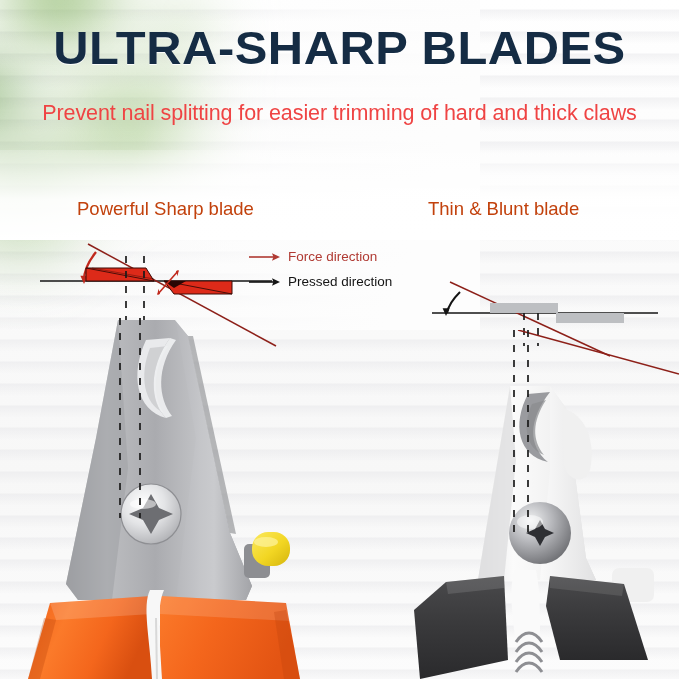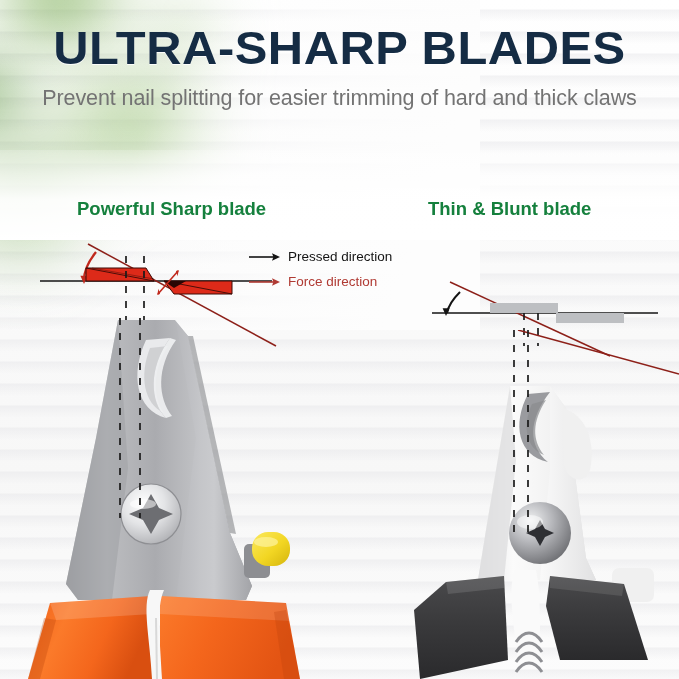--- a/index.html
+++ b/index.html
@@ -38,27 +38,27 @@
   .header{position:absolute;left:0;top:0;width:679px;text-align:center;}
   .title{
     margin:0;padding-top:24px;
     font-family:"Liberation Sans", sans-serif;
     font-size:47px;line-height:1;font-weight:700;letter-spacing:.5px;
     color:#152c44;
     transform:scaleX(1.04);
     text-shadow:0 1px 0 rgba(255,255,255,.85);
   }
   .subtitle{
-    margin:0;padding-top:16px;
-    font-size:21.5px;line-height:1.1;font-weight:400;color:#737373;
+    margin:15px;padding-top:16px;
+    font-size:21.5px;line-height:1.1;font-weight:400;color:#ef4444;
     letter-spacing:-.1px;
   }
 
   
-  .col-label{position:absolute;font-size:18.5px;color:#15803d;font-weight:700;white-space:nowrap;}
+  .col-label{position:absolute;font-size:18.5px;color:#c2410c;font-weight:400;white-space:nowrap;}
   #label-left{left:77px;top:198px;}
   #label-right{left:428px;top:198px;}
 
   
   .diagram{position:absolute;}
   #diagram-left{left:26px;top:228px;width:330px;height:125px;}
   #diagram-right{left:410px;top:268px;width:265px;height:90px;}
 
   
   .legend{position:absolute;left:248px;top:244px;width:180px;}
@@ -119,31 +119,31 @@
       <path d="M 134 66 L 131.2 67 L 132.5 60.8" fill="#c0281c" stroke="none"></path>
     </g>
 
     <line x1="100" y1="28" x2="100" y2="95" stroke="#1a1a1a" stroke-width="1.7" stroke-dasharray="7 8"></line>
     <line x1="118" y1="28" x2="118" y2="95" stroke="#1a1a1a" stroke-width="1.7" stroke-dasharray="7 8"></line>
   </svg>
 
   <div class="legend">
     <div class="legend-row">
       <svg class="legend-arrow" viewBox="0 0 34 14">
+        <line x1="1" y1="7" x2="26" y2="7" stroke="#b03a33" stroke-width="1.6"></line>
+        <path d="M 32 7 L 24 3.2 L 25.4 7 L 24 10.8 Z" fill="#b03a33"></path>
+      </svg>
+      <span class="legend-text force">Force direction</span>
+    </div>
+    <div class="legend-row">
+      <svg class="legend-arrow" viewBox="0 0 34 14">
         <line x1="1" y1="7" x2="26" y2="7" stroke="#141414" stroke-width="1.6"></line>
         <path d="M 32 7 L 24 3.2 L 25.4 7 L 24 10.8 Z" fill="#141414"></path>
       </svg>
       <span class="legend-text pressed">Pressed direction</span>
-    </div>
-    <div class="legend-row">
-      <svg class="legend-arrow" viewBox="0 0 34 14">
-        <line x1="1" y1="7" x2="26" y2="7" stroke="#b03a33" stroke-width="1.6"></line>
-        <path d="M 32 7 L 24 3.2 L 25.4 7 L 24 10.8 Z" fill="#b03a33"></path>
-      </svg>
-      <span class="legend-text force">Force direction</span>
     </div>
   </div>
 
   <svg class="diagram" id="diagram-right" viewBox="0 0 265 90">
 
     <line x1="22" y1="45" x2="248" y2="45" stroke="#141414" stroke-width="1.7"></line>
 
     <line x1="40" y1="14" x2="200" y2="88" stroke="#8d2019" stroke-width="1.5"></line>
 
     <path d="M 50 24 C 42 32, 38 39, 37 45" fill="none" stroke="#141414" stroke-width="2"></path>

